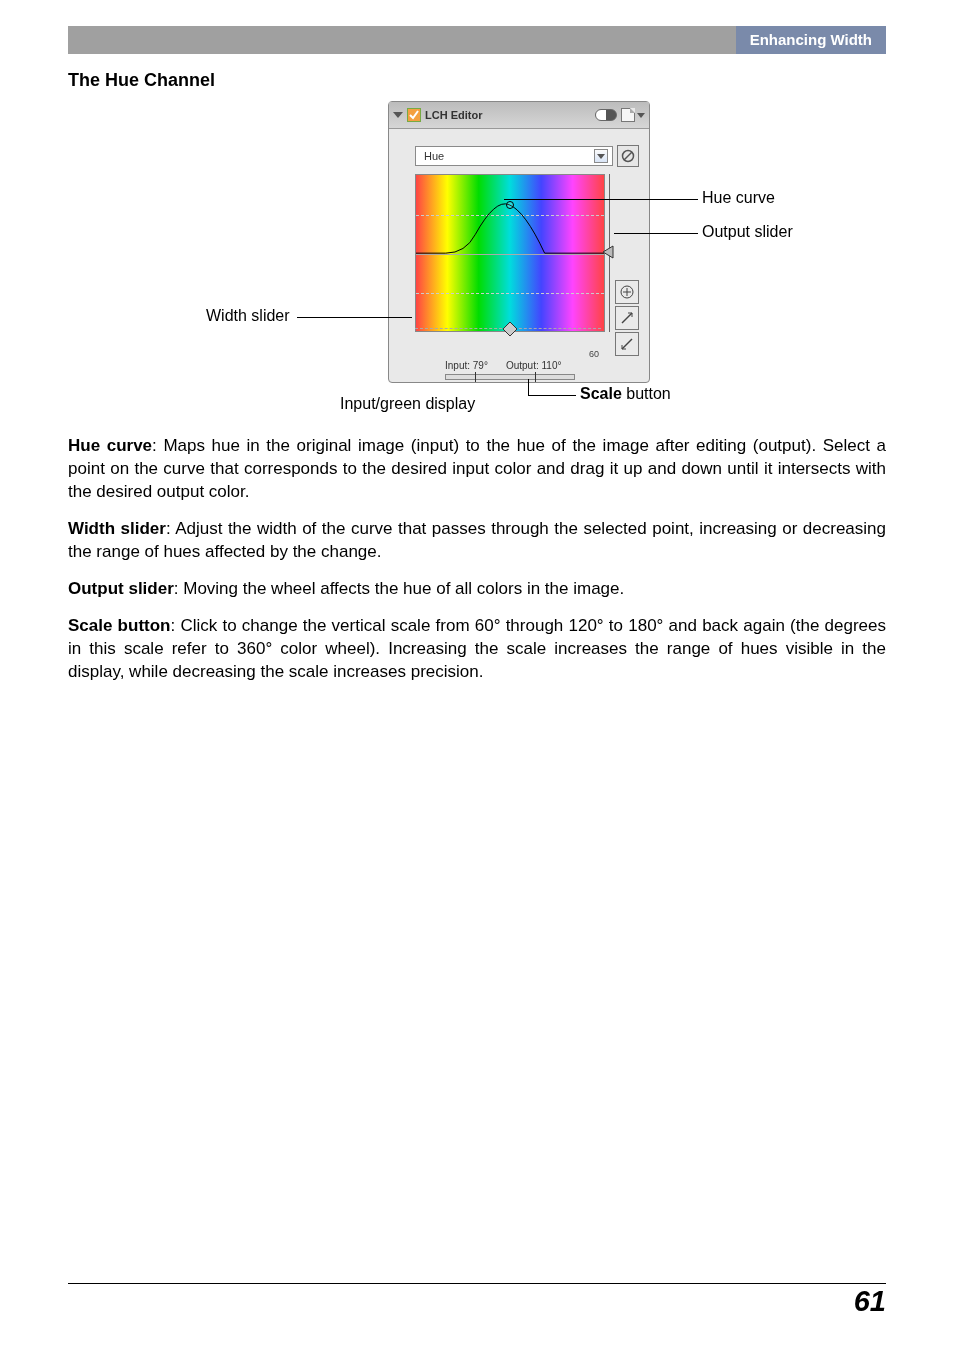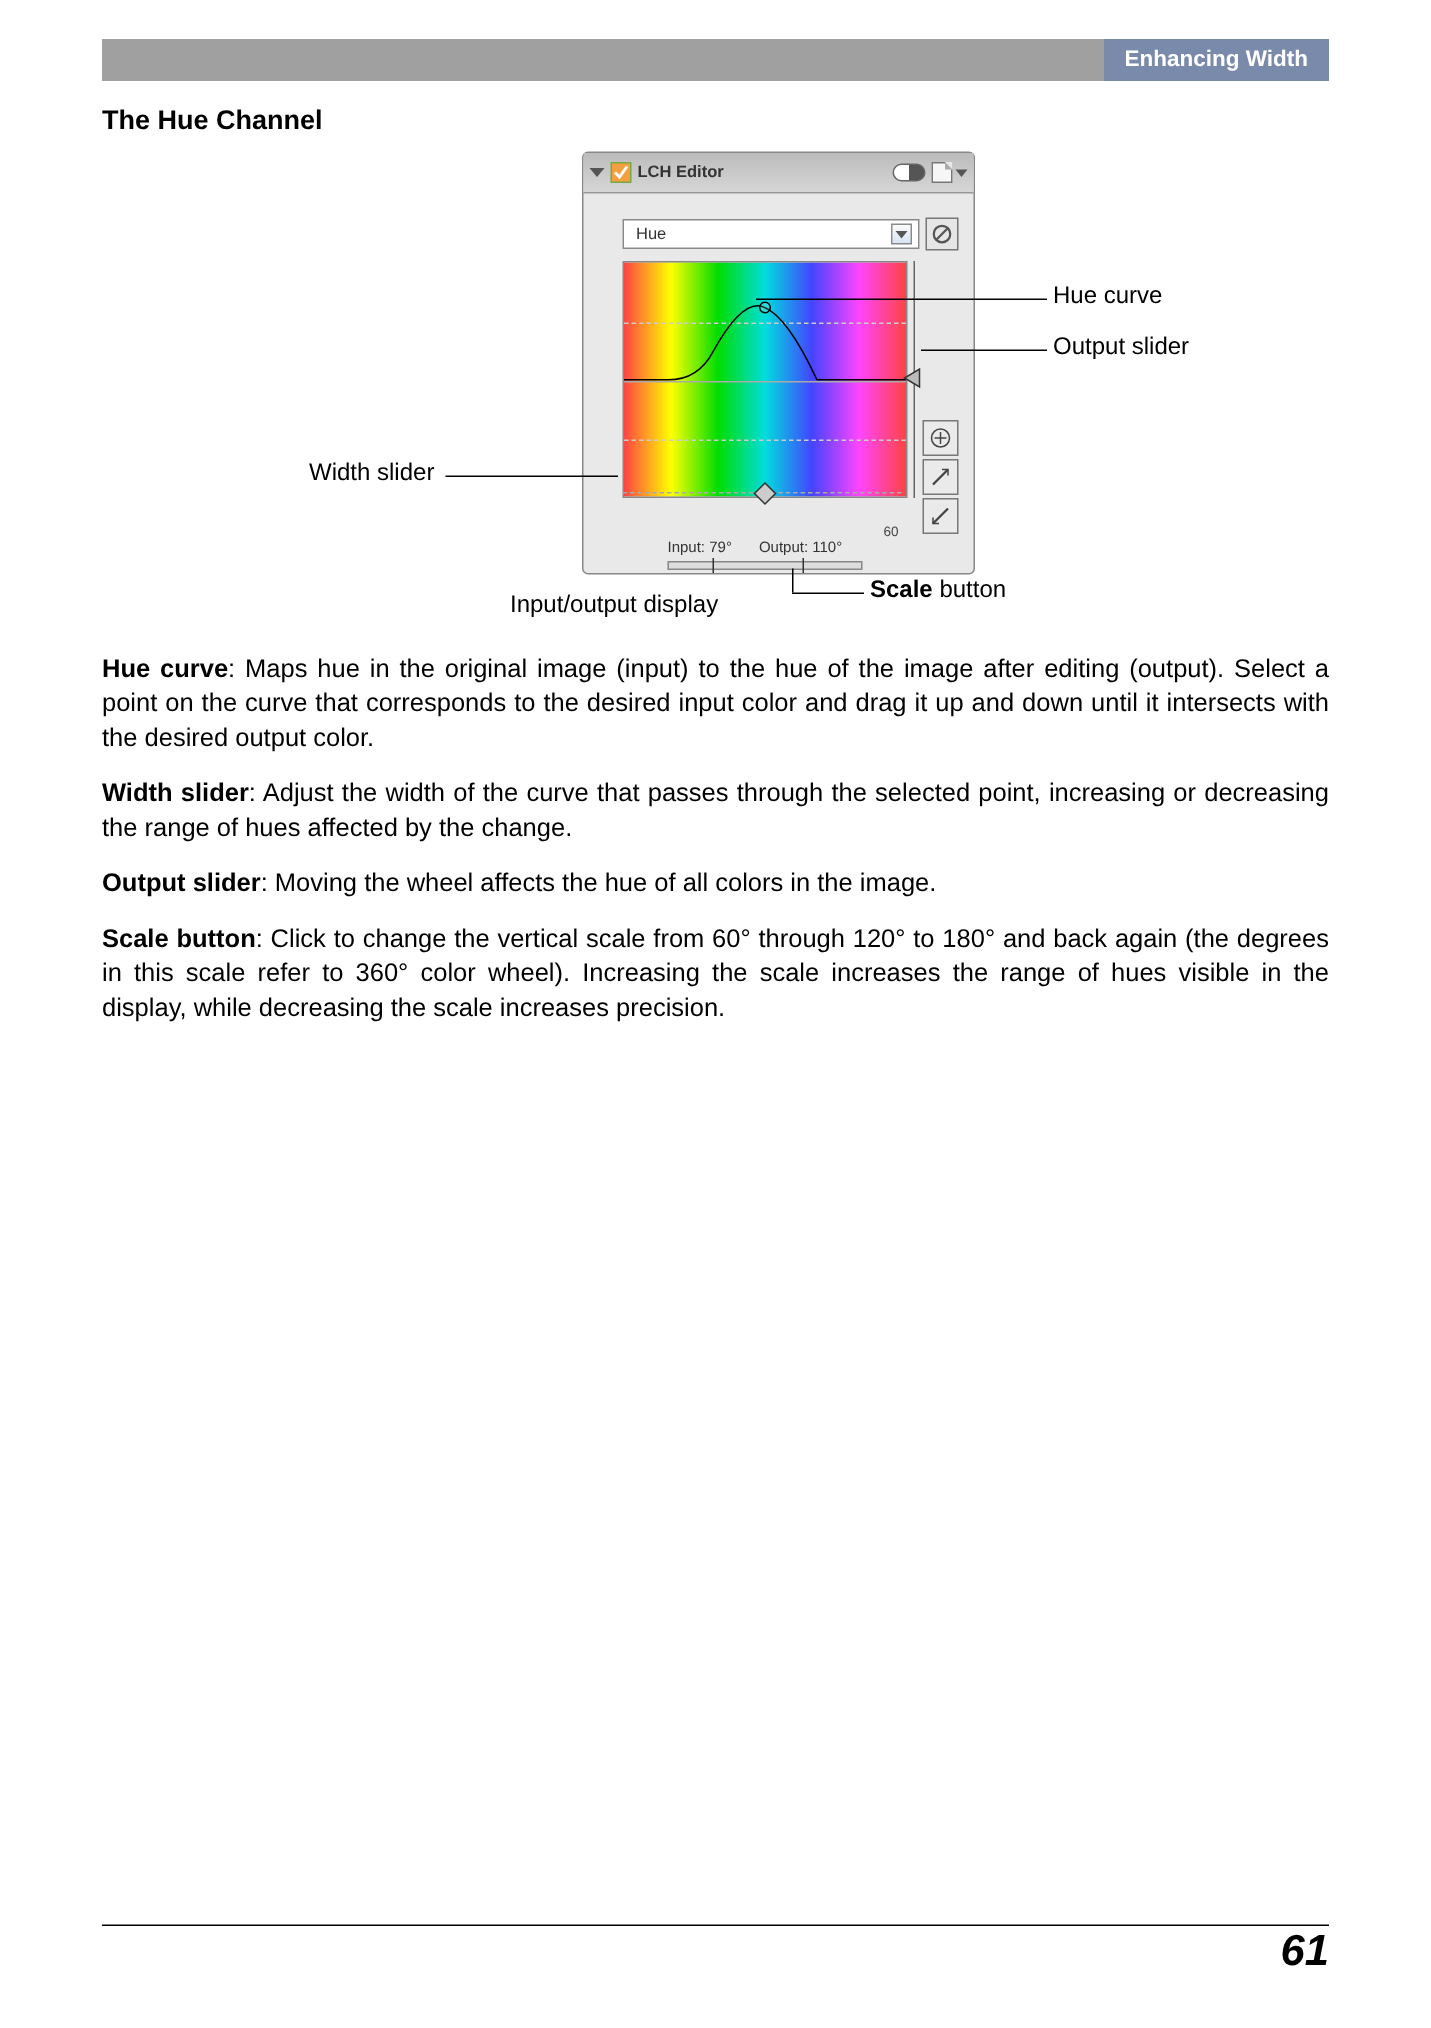--- a/index.html
+++ b/index.html
@@ -165,21 +165,21 @@
     <div class="callout-line" style="left:546px; top:136px; width:84px;"></div>
     <div class="callout" style="left:634px; top:126px;">Output slider</div>
 
     <div class="callout-line" style="left:229px; top:220px; width:115px;"></div>
     <div class="callout" style="left:138px; top:210px;">Width slider</div>
 
     <div class="callout-line v" style="left:460px; top:282px; height:16px;"></div>
     <div class="callout-line" style="left:460px; top:298px; width:48px;"></div>
     <div class="callout" style="left:512px; top:288px;"><span class="b">Scale</span><span> button</span></div>
 
-    <div class="callout" style="left:272px; top:298px;">Input/output display</div>
+    <div class="callout" style="left:272px; top:298px;">Input/green display</div>
   </div>
 
   <p class="body"><span class="b">Hue curve</span><span>: Maps hue in the original image (input) to the hue of the image after editing (output).  Select a point on the curve that corresponds to the desired input color and drag it up and down until it intersects with the desired output color.</span></p>
   <p class="body"><span class="b">Width slider</span><span>: Adjust the width of the curve that passes through the selected point, increasing or decreasing the range of hues affected by the change.</span></p>
   <p class="body"><span class="b">Output slider</span><span>: Moving the wheel affects the hue of all colors in the image.</span></p>
   <p class="body"><span class="b">Scale button</span><span>: Click to change the vertical scale from 60° through 120° to 180° and back again (the degrees in this scale refer to 360° color wheel).  Increasing the scale increases the range of hues visible in the display, while decreasing the scale increases precision.</span></p>
 </div>
 
 <div class="footrule"></div>
 <div class="pagefoot">61</div>

